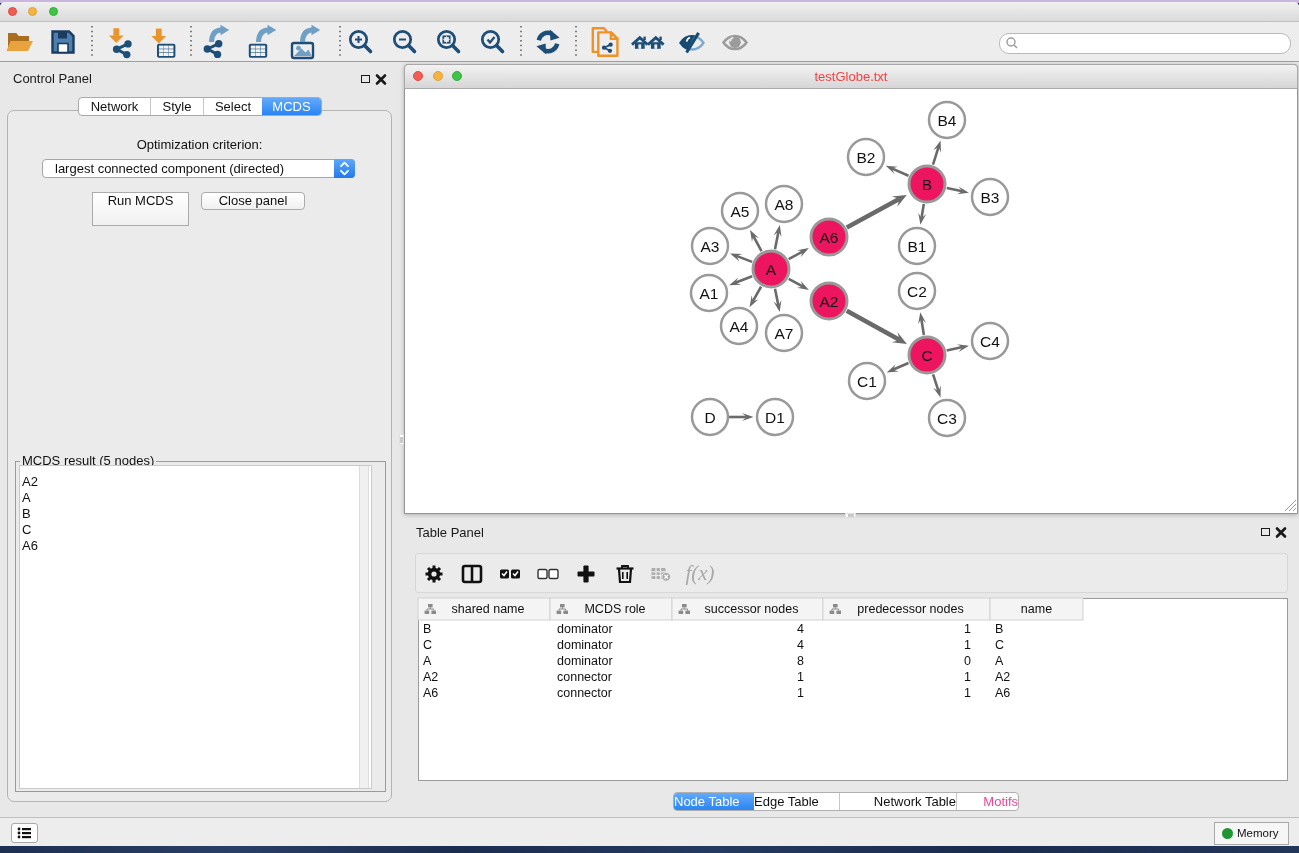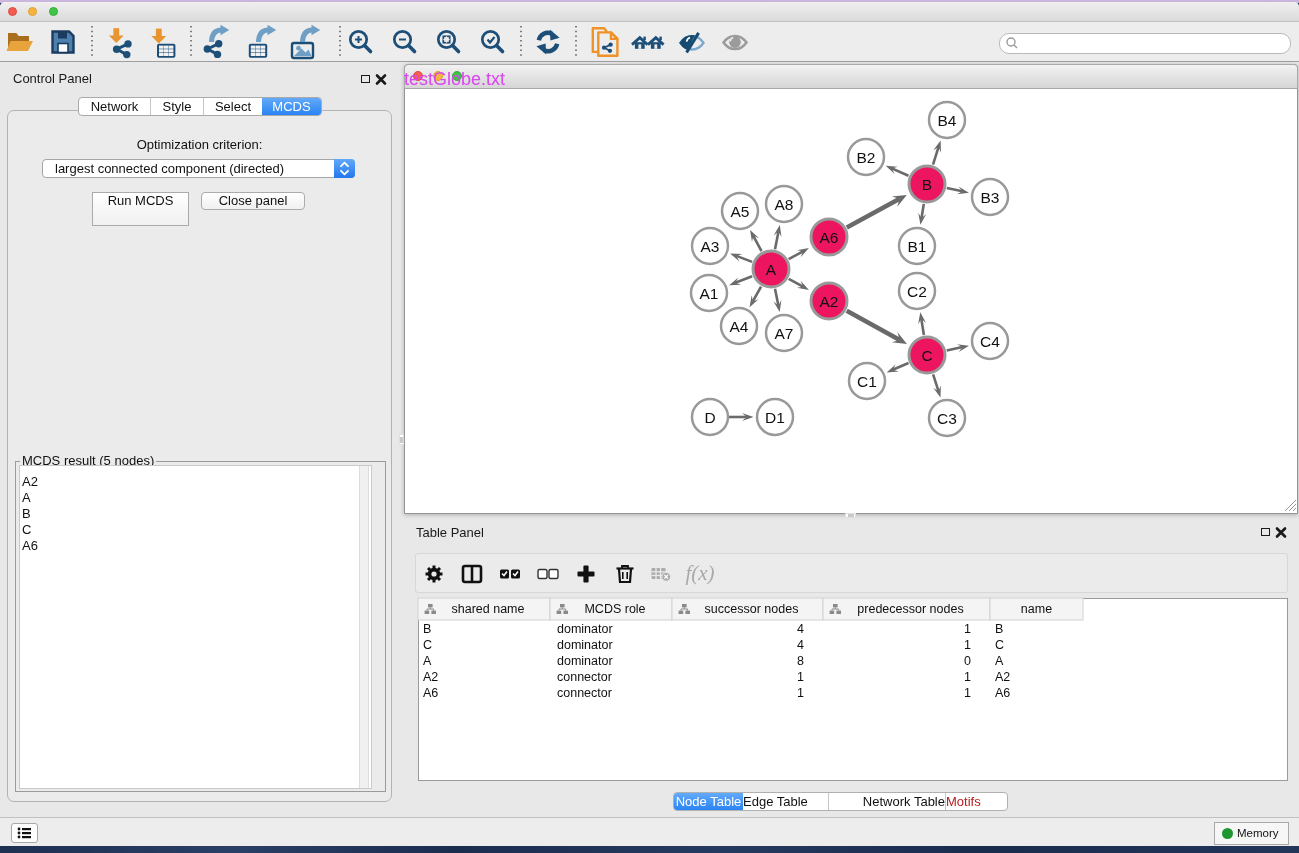--- a/index.html
+++ b/index.html
@@ -241,21 +241,21 @@
 <div class="abs" style="left:20px;top:453px;background:#ebebeb;padding:0 2px;font-size:13px;color:#111">MCDS result (5 nodes)</div>
 <div class="abs" style="left:19px;top:465px;width:353px;height:324px;background:#fff;border:1px solid #c9c9c9"></div>
 <div class="abs" style="left:359px;top:466px;width:10px;height:322px;background:#f0f0f0;border-left:1px solid #dcdcdc;border-right:1px solid #dcdcdc"></div>
 <div class="abs" style="left:22px;top:474px;font-size:13px;line-height:16px;color:#111">A2<br>A<br>B<br>C<br>A6</div>
 
 <div class="abs" style="left:404px;top:64px;width:894px;height:450px;background:#fff;border:1px solid #949494;border-radius:4px 4px 0 0;box-shadow:0 1px 4px rgba(0,0,0,0.25)"></div>
 <div class="abs" style="left:404px;top:64px;width:894px;height:25px;background:linear-gradient(#f2f2f2,#d6d6d6);border:1px solid #a9a9a9;border-radius:4px 4px 0 0"></div>
 <div class="abs" style="left:413px;top:70.5px;width:10.4px;height:10.4px;border-radius:50%;background:#f35c51;border:0.5px solid #dc4b40"></div>
 <div class="abs" style="left:432.5px;top:70.5px;width:10.4px;height:10.4px;border-radius:50%;background:#f6b43e;border:0.5px solid #dfa134"></div>
 <div class="abs" style="left:452px;top:70.5px;width:10.4px;height:10.4px;border-radius:50%;background:#3fc546;border:0.5px solid #34ad39"></div>
-<div class="abs" style="left:404px;top:69px;width:894px;height:15px;font-size:18px;color:#d946ef">testGlobe.txt</div>
+<div class="abs" style="left:404px;top:69px;width:894px;height:15px;text-align:center;font-size:13px;color:#ef4444">testGlobe.txt</div>
 <svg width="892" height="424" viewBox="0 0 892 424" style="position:absolute;left:405px;top:89px" font-family="'Liberation Sans',sans-serif">
       <line x1="347.2" y1="187.3" x2="330.3" y2="193.8" stroke="#6a6a6a" stroke-width="2.6"></line>
       <polygon points="324.1,196.2 333.3,188.4 330.3,193.8 336.2,195.8" fill="#6a6a6a"></polygon>
       <line x1="347.1" y1="172.9" x2="331.4" y2="166.9" stroke="#6a6a6a" stroke-width="2.6"></line>
       <polygon points="325.1,164.6 337.3,164.9 331.4,166.9 334.5,172.4" fill="#6a6a6a"></polygon>
       <line x1="356.1" y1="197.6" x2="347.8" y2="212.4" stroke="#6a6a6a" stroke-width="2.6"></line>
       <polygon points="344.5,218.3 346.7,206.3 347.8,212.4 353.6,210.2" fill="#6a6a6a"></polygon>
       <line x1="356.5" y1="162.2" x2="348.3" y2="146.8" stroke="#6a6a6a" stroke-width="2.6"></line>
       <polygon points="345.1,141.0 354.1,149.2 348.3,146.8 347.0,153.0" fill="#6a6a6a"></polygon>
       <line x1="370.0" y1="199.8" x2="373.4" y2="216.4" stroke="#6a6a6a" stroke-width="2.6"></line>
@@ -473,24 +473,24 @@
       <text x="971" y="680.5" text-anchor="end" font-size="12.5" fill="#111">1</text>
       <text x="995" y="680.5" font-size="12.5" fill="#111">A2</text>
       <text x="423" y="696.5" font-size="12.5" fill="#111">A6</text>
       <text x="557" y="696.5" font-size="12.5" fill="#111">connector</text>
       <text x="804" y="696.5" text-anchor="end" font-size="12.5" fill="#111">1</text>
       <text x="971" y="696.5" text-anchor="end" font-size="12.5" fill="#111">1</text>
       <text x="995" y="696.5" font-size="12.5" fill="#111">A6</text>
     </svg>
 
 <div class="abs" style="left:673px;top:792px;height:19px;display:flex;border:1px solid #b0b0b0;border-radius:4px;overflow:hidden;background:#fff">
-<div style="width:69px;text-align:center;font-size:13px;line-height:17px;color:#fff;background:linear-gradient(#63aafa,#2a84f2)">Node Table</div>
+<div style="width:80px;font-size:13px;line-height:17px;color:#fff;background:linear-gradient(#63aafa,#2a84f2)">Node Table</div>
 <div style="width:86px;text-align:left;font-size:13px;line-height:17px;color:#111;border-right:1px solid #c7c7c7">Edge Table</div>
 <div style="width:117px;text-align:right;font-size:13px;line-height:17px;color:#111;border-right:1px solid #c7c7c7">Network Table</div>
-<div style="width:61px;text-align:left;font-size:13px;line-height:17px;color:#b91c1c">Motifs</div>
+<div style="width:61px;text-align:right;font-size:13px;line-height:17px;color:#ec4899">Motifs</div>
 </div>
 
 <div class="abs" style="left:0;top:817px;width:1299px;height:29px;background:#ededed;border-top:1px solid #c0c0c0"></div>
 <div class="abs" style="left:11px;top:823px;width:27px;height:20px;background:#fdfdfd;border:1px solid #a8a8a8;border-radius:3px"></div>
 <svg class="abs" style="left:11px;top:823px" width="27" height="20">
       <g fill="#111">
         <circle cx="8" cy="6" r="1.4"></circle>
         <circle cx="8" cy="10" r="1.4"></circle>
         <circle cx="8" cy="14" r="1.4"></circle>
         <rect x="11" y="5" width="9" height="2.2"></rect>

